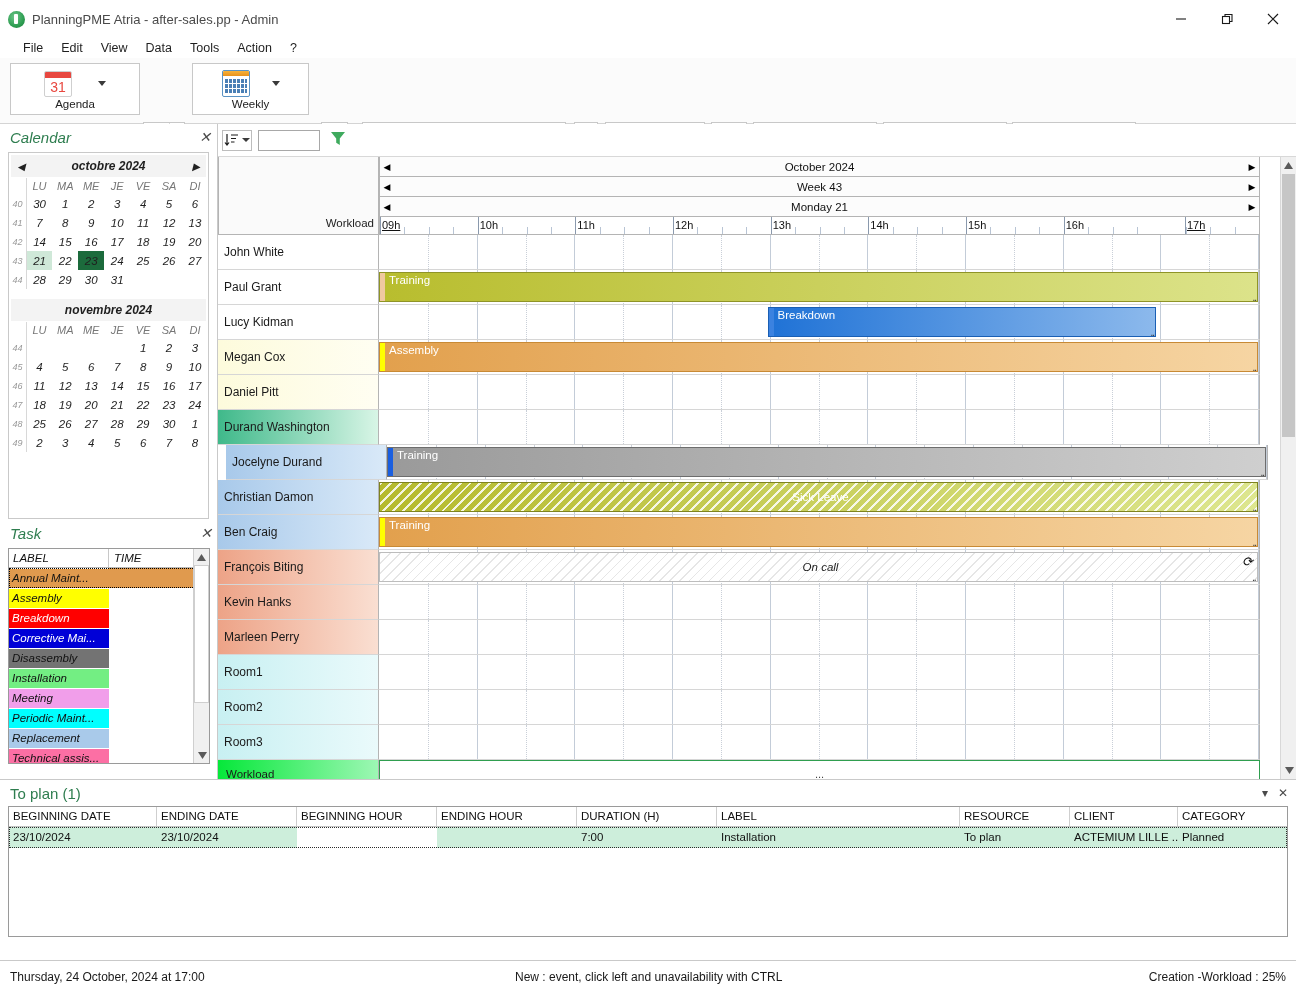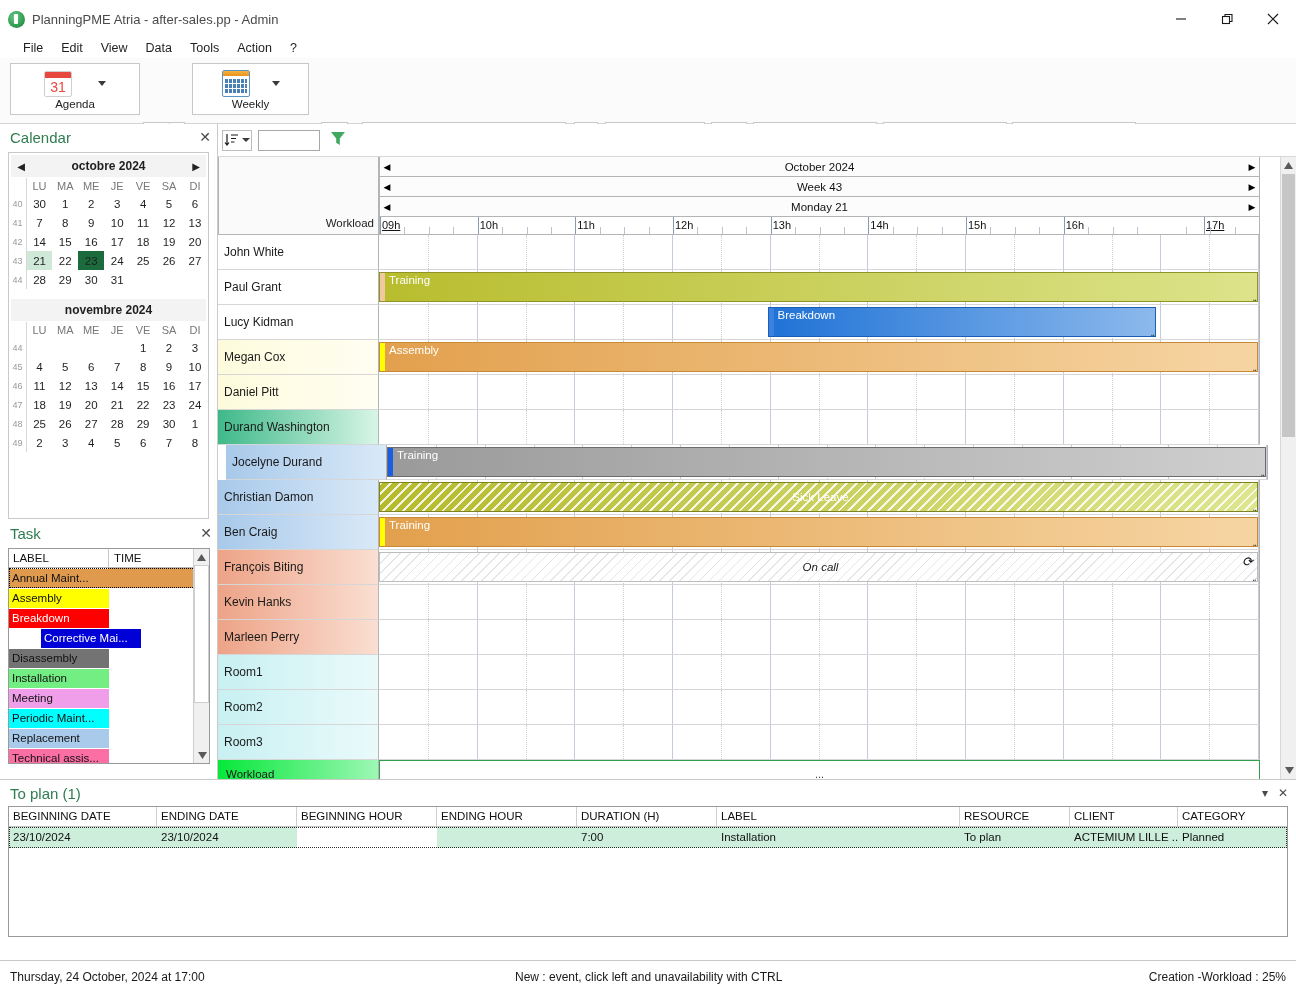--- a/index.html
+++ b/index.html
@@ -108,21 +108,21 @@
     display: flex; align-items: center; justify-content: center;
   }
   .iconbtn.noborder { border-color: transparent; }
 
   
   .ic { display: block; }
 
   
   .leftdock {
     position: absolute; top: 124px; left: 0; width: 218px; height: 655px;
-    background: #ffffff; border-right: 1px solid #c9c9c9;
+    background: #ffffff; border-right: 1px solid #c9c9c9; font-style: italic;
   }
   .panel-head {
     height: 26px; display: flex; align-items: center; padding: 0 6px 0 10px;
     color: #2e7d4f; font-size: 15px;
   }
   .panel-head .ttl { flex: 1; }
   .panel-x { color: #4a4a4a; font-size: 14px; line-height: 14px; cursor: pointer; }
 
   .calbox {
     margin: 2px 8px 0 8px; border: 1px solid #c9c9c9; background: #fff;
@@ -768,21 +768,21 @@
             </div>
             <div class="tg-row">
               <div class="lab" style="background: rgb(255, 255, 0);">Assembly</div>
               <div class="swatch" style="background: rgb(255, 255, 255);"></div>
             </div>
             <div class="tg-row">
               <div class="lab" style="background: rgb(255, 0, 0); color: rgb(255, 255, 255);">Breakdown</div>
               <div class="swatch" style="background: rgb(255, 255, 255);"></div>
             </div>
             <div class="tg-row">
-              <div class="lab" style="background: rgb(0, 0, 215); color: rgb(255, 255, 255); margin-left: 32px;">Corrective Mai...</div>
+              <div class="lab" style="background: rgb(0, 0, 215); color: rgb(255, 255, 255);">Corrective Mai...</div>
               <div class="swatch" style="background: rgb(255, 255, 255);"></div>
             </div>
             <div class="tg-row">
               <div class="lab" style="background: #737373;">Disassembly</div>
               <div class="swatch" style="background: rgb(255, 255, 255);"></div>
             </div>
             <div class="tg-row">
               <div class="lab" style="background: rgb(115, 238, 131);">Installation</div>
               <div class="swatch" style="background: rgb(255, 255, 255);"></div>
             </div>
@@ -881,21 +881,21 @@
           <div class="minmark" style="left: 537.167px;"></div>
           <div class="minmark" style="left: 561.583px;"></div>
           <div class="hourtick maj" style="left: 586px;">15h</div>
           <div class="minmark" style="left: 610.417px;"></div>
           <div class="minmark" style="left: 634.833px;"></div>
           <div class="minmark" style="left: 659.25px;"></div>
           <div class="hourtick maj" style="left: 683.667px;">16h</div>
           <div class="minmark" style="left: 708.083px;"></div>
           <div class="minmark" style="left: 732.5px;"></div>
           <div class="minmark" style="left: 756.917px;"></div>
-          <div class="hourtick maj" style="left: 824px; text-decoration: underline;">17h</div>
+          <div class="hourtick maj" style="left: 805px; text-decoration: underline;">17h</div>
           <div class="minmark" style="left: 805.75px;"></div>
           <div class="minmark" style="left: 830.167px;"></div>
           <div class="minmark" style="left: 854.583px;"></div>
           <div class="hourtick maj" style="left: 879px;">18h</div>
         </div>
     </div>
 
     <div class="gbody" id="gantt-body">
         <div class="gr">
           <div class="rname" style="background: rgb(255, 255, 255);">John White</div>

